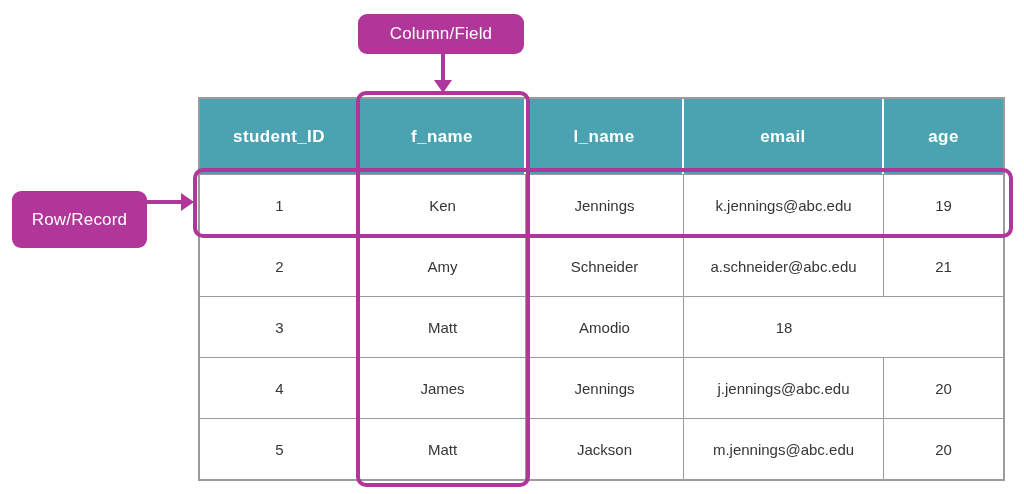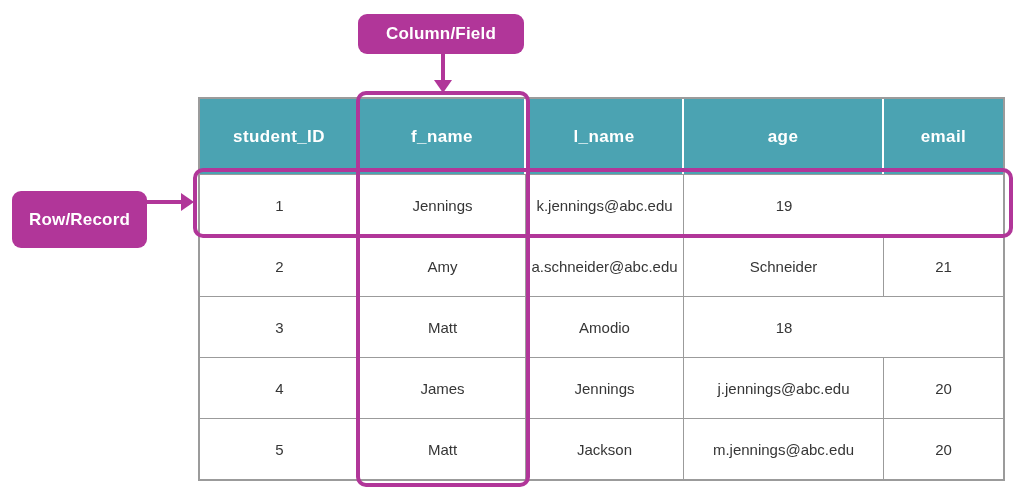--- a/index.html
+++ b/index.html
@@ -78,21 +78,21 @@
 
   
   .callout {
     position: absolute;
     background: var(--magenta);
     border-radius: 9px;
     display: flex;
     align-items: center;
     justify-content: center;
     color: #fff;
-    font-weight: 700;
+    font-weight: 400;
     font-size: 17px;
     letter-spacing: 0.2px;
   }
   .callout-column { left: 358px; top: 14px;  width: 166px; height: 40px; }
   .callout-row    { left: 12px;  top: 191px; width: 135px; height: 57px; }
 
   
   .arrow-line-v {
     position: absolute;
     left: 441px; top: 54px;
@@ -137,35 +137,36 @@
     <span>Row/Record</span>
   </div>
   <div class="arrow-line-h"></div>
   <div class="arrow-head-right"></div>
 
   <div class="table">
     <div class="header-row">
         <div class="th">student_ID</div>
         <div class="th">f_name</div>
         <div class="th">l_name</div>
+        <div class="th">email</div>
         <div class="th">age</div>
-        <div class="th">email</div>
       </div>
     <div>
         <div class="tr">
           <div class="td">1</div>
+          <div class="td">Ken</div>
           <div class="td">Jennings</div>
           <div class="td">k.jennings@abc.edu</div>
           <div class="td">19</div>
         </div>
         <div class="tr">
           <div class="td">2</div>
           <div class="td">Amy</div>
+          <div class="td">Schneider</div>
           <div class="td">a.schneider@abc.edu</div>
-          <div class="td">Schneider</div>
           <div class="td">21</div>
         </div>
         <div class="tr">
           <div class="td">3</div>
           <div class="td">Matt</div>
           <div class="td">Amodio</div>
           <div class="td">18</div>
         </div>
         <div class="tr">
           <div class="td">4</div>

